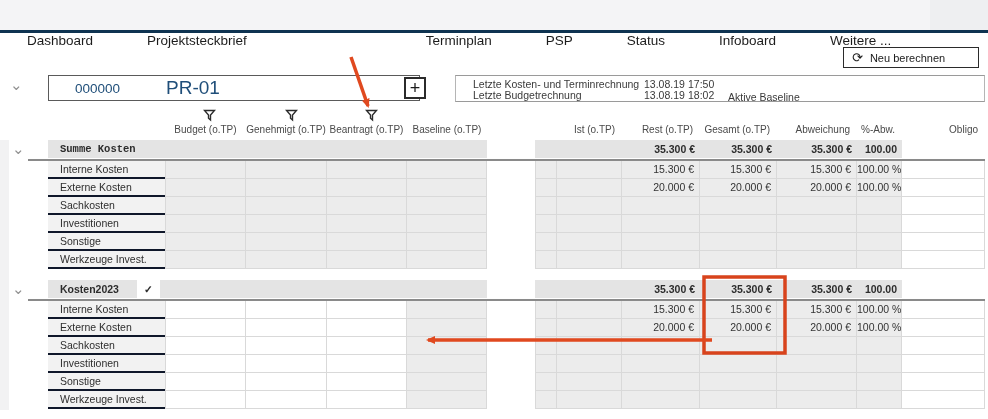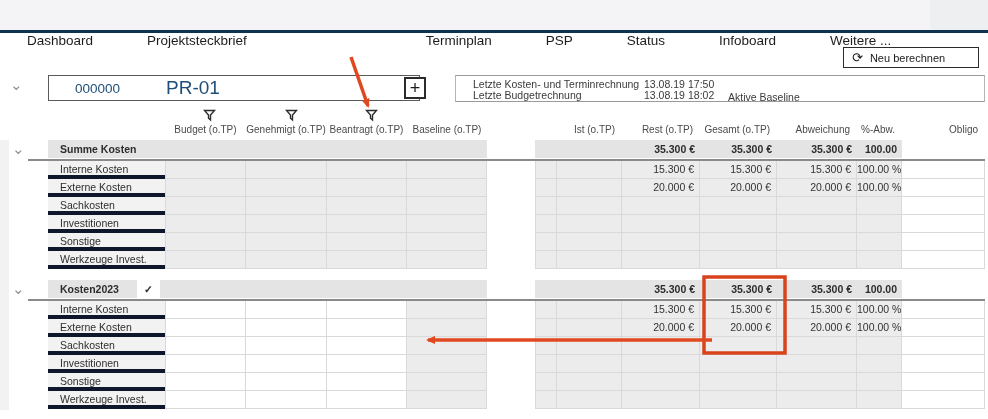--- a/index.html
+++ b/index.html
@@ -45,28 +45,28 @@
   
   .gutter{position:absolute;left:0;width:9px;background:#f2f2f3;}
   .bandline{position:absolute;left:28px;width:957px;height:2px;background:#8a8a8a;}
   .band{position:absolute;height:18px;font-size:10.5px;font-weight:bold;color:#2d2d2d;display:flex;}
   .band-left{left:48px;width:439px;}
   .band-right{left:535px;width:450px;}
   .bseg{background:#e4e4e4;height:100%;box-sizing:border-box;line-height:18px;}
   .blabel{padding-left:12px;}
   .bl-split{display:flex;justify-content:space-between;padding:0 20px 0 12px;width:89px;}
   .bcheck{width:23px;background:#fff;text-align:center;line-height:18px;cursor:pointer;}
-  .bfill{flex:1;}
+  .bfill{flex:1;font-family:Liberation Mono, monospace;}
   .bv{text-align:right;padding:0 5px 0 0;line-height:18px;}
 
   .lgroup,.rgroup{position:absolute;}
   .lgroup{left:48px;width:439px;}
   .rgroup{left:535px;width:450px;}
   .lrow,.rrow{display:flex;height:18px;box-sizing:border-box;font-size:10.5px;color:#333;}
-  .llabel{width:117px;background:#f2f2f2;border-bottom:4px solid #0f172a;box-sizing:border-box;
+  .llabel{width:117px;background:#f2f2f2;border-bottom:2px solid #0f172a;box-sizing:border-box;
           padding-left:12px;line-height:17px;color:#2e2e2e;white-space:nowrap;}
   .lcell{flex:1;background:#ececec;border-right:1px solid #d9d9d9;border-bottom:1px solid #d9d9d9;box-sizing:border-box;}
   .lcell.first{border-left:1px solid #d9d9d9;}
   .g2 .lcell{background:#ffffff;}
   .g2 .lcell.baseline{background:#ececec;}
   .rcell{background:#ececec;border-right:1px solid #d9d9d9;border-bottom:1px solid #d9d9d9;box-sizing:border-box;
           text-align:right;padding:0 5px 0 0;line-height:17px;white-space:nowrap;}
   .rcell.first{border-left:1px solid #d9d9d9;}
   .rcell.obligo{background:#ffffff;}
   .w-gut{width:22px;} .w-ist{width:65px;} .w-rest{width:78px;} .w-ges{width:77px;}

